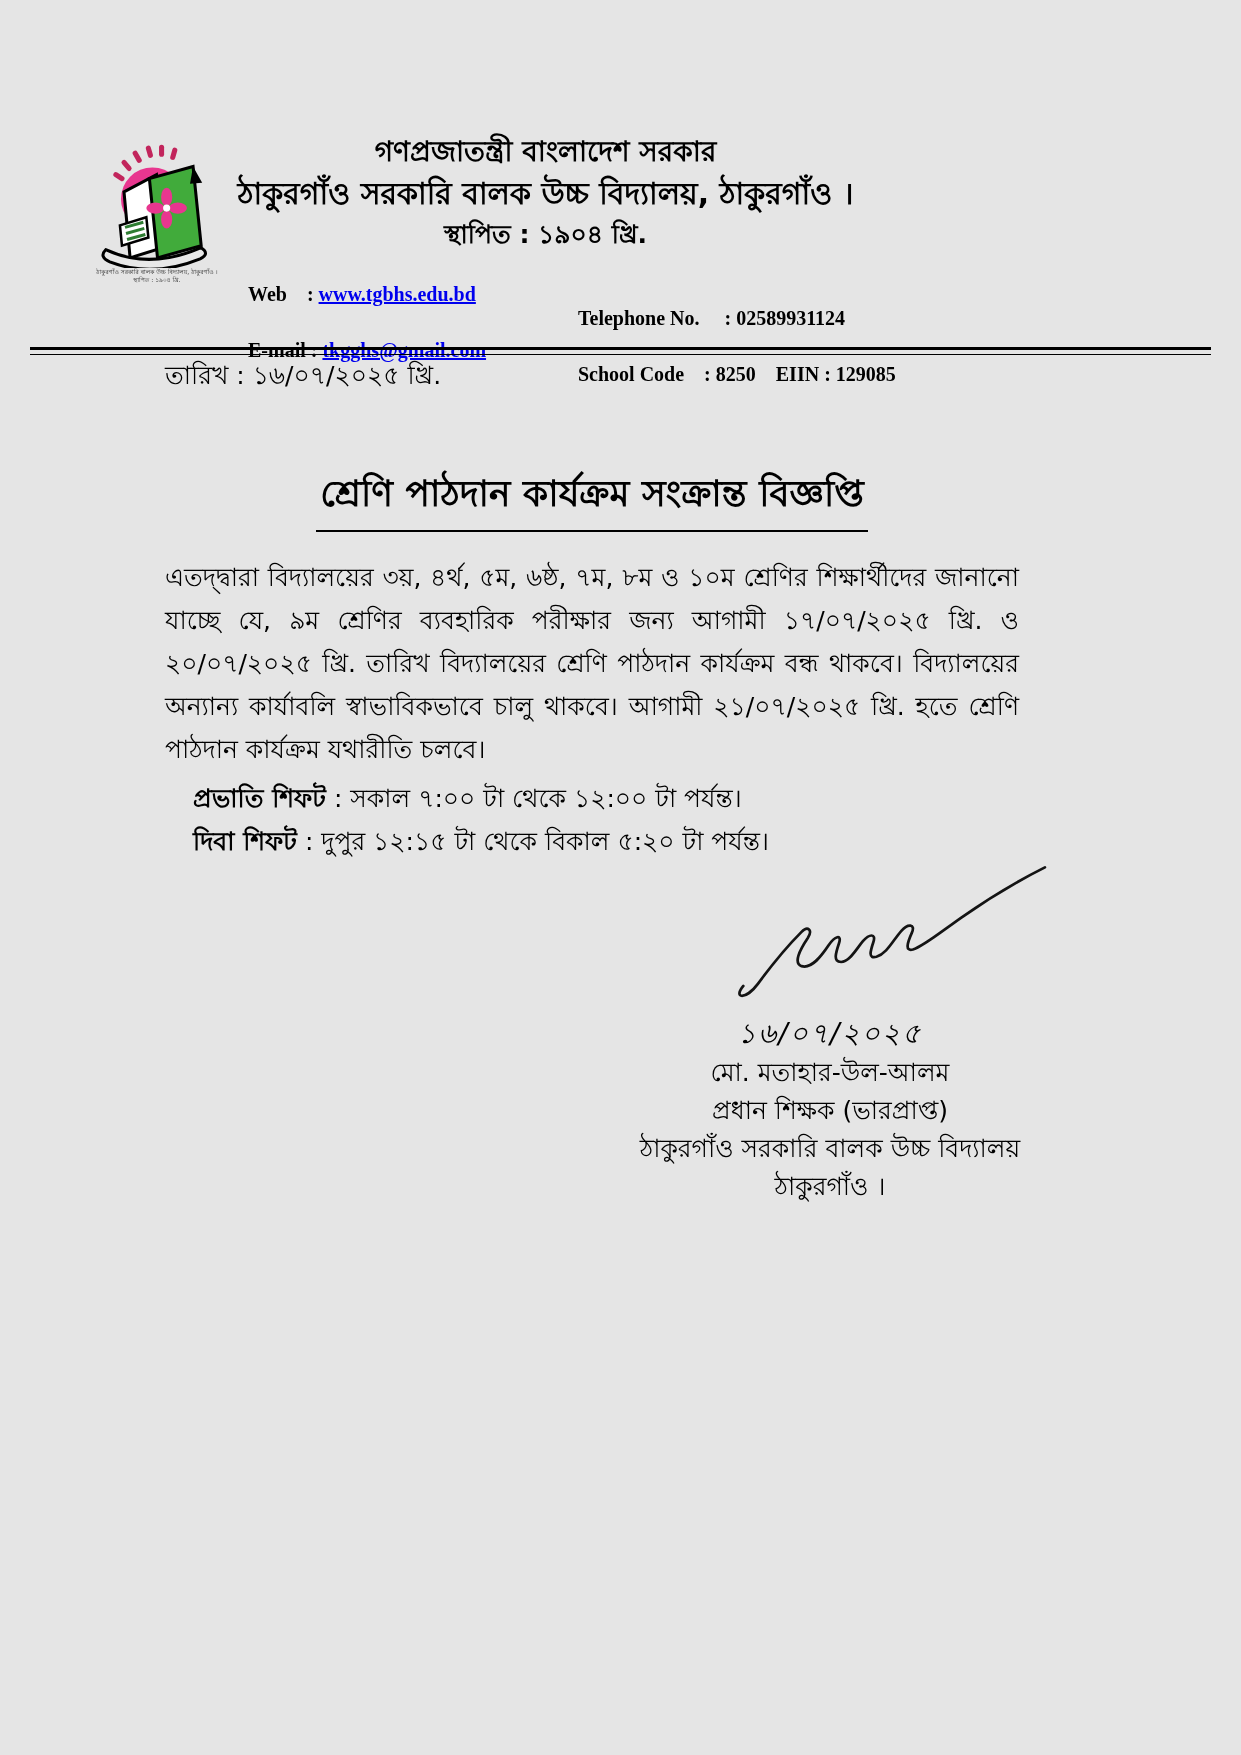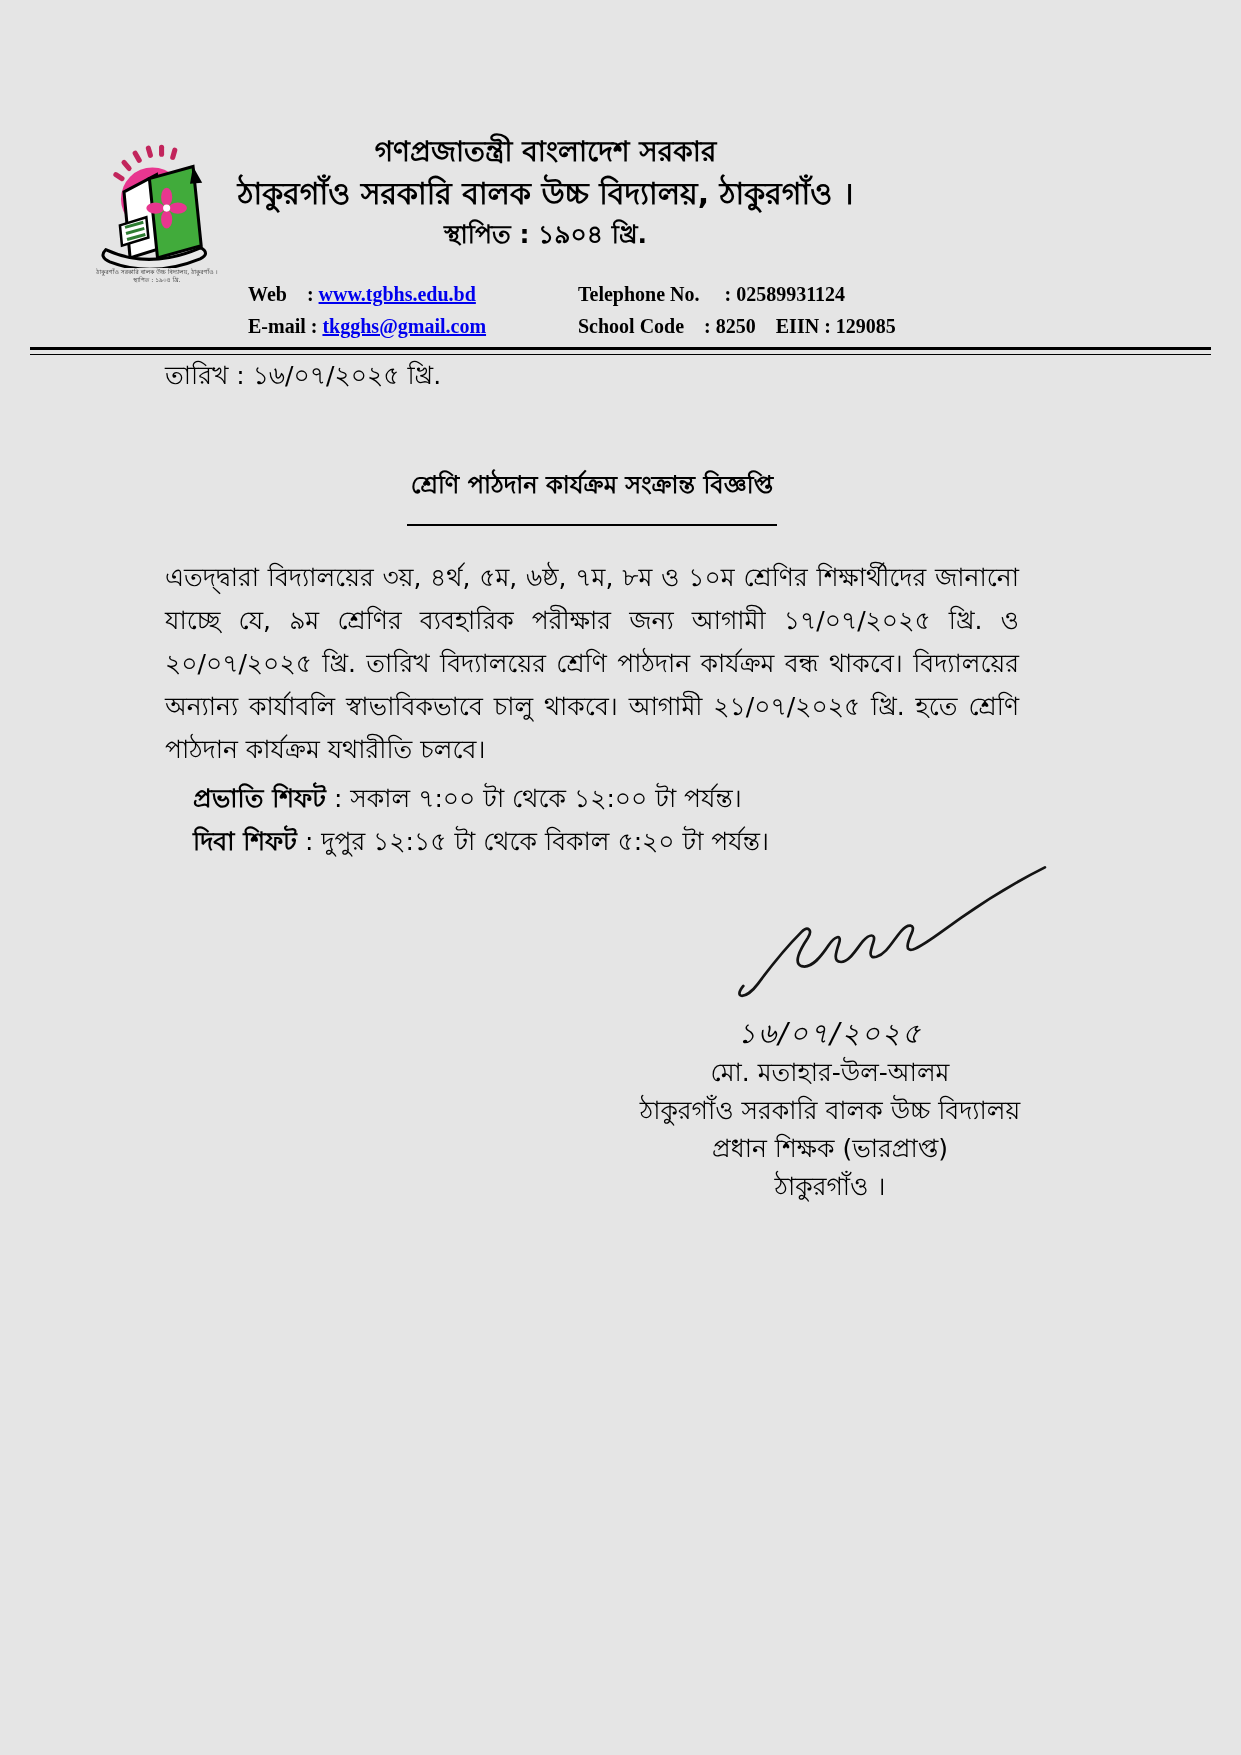--- a/index.html
+++ b/index.html
@@ -18,34 +18,34 @@
   .lh2{font-size:27px;font-weight:600;line-height:40px;}
   .lh3{font-size:30px;font-weight:700;line-height:44px;}
   .lh4{font-size:25px;font-weight:600;line-height:38px;}
   
   .contact{
     position:absolute;left:248px;top:278px;width:780px;
     font-family:"Liberation Serif","DejaVu Serif",serif;font-weight:700;font-size:20px;line-height:32px;
   }
   .contact-row{display:flex;}
   .c-left{width:330px;white-space:pre;}
-  .c-right{white-space:pre;}
+  .c-right{white-space:pre;margin-top:24px;}
   .link{color:#0000EE;text-decoration:underline;cursor:pointer;}
   
   .double-rule{
     position:absolute;left:30px;right:30px;top:347px;height:4px;
     border-top:3px solid #000;border-bottom:1px solid #000;
   }
   
   .date-line{position:absolute;left:165px;width:854px;top:356px;text-align:left;font-size:25px;}
   
   .title-wrap{position:absolute;left:165px;width:854px;top:466px;text-align:center;}
   .notice-title{
-    display:inline-block;font-size:24px;font-weight:700;
-    border-bottom:2px solid #000;padding:0 4px 18px 4px;
+    display:inline-block;font-size:36px;font-weight:700;
+    border-bottom:2px solid #000;padding:0 4px 4px 4px;
   }
   
   .body-text{
     position:absolute;left:165px;width:854px;top:556px;
     font-size:25px;line-height:43px;text-align:justify;
   }
   .shift-line{position:absolute;left:165px;width:854px;font-size:25px;margin-left:28px;}
   .shift-1{top:779px;}
   .shift-2{top:822px;}
   .shift-label{font-weight:700;}
@@ -148,18 +148,18 @@
                C 166 58, 174 58, 170 67
                C 166 76, 163 85, 171 83
                C 181 80, 198 66, 218 52
                C 248 31, 278 14, 298 4" fill="none" stroke="#141414" stroke-width="2.6" stroke-linecap="round"></path>
     </svg>
   </div>
 
   <div class="sig-block">
     <div class="sig-date">১৬/০৭/২০২৫</div>
     <div class="sig-line">মো. মতাহার-উল-আলম</div>
+    <div class="sig-line">প্রধান শিক্ষক (ভারপ্রাপ্ত)</div>
     <div class="sig-line">ঠাকুরগাঁও সরকারি বালক উচ্চ বিদ্যালয়</div>
-    <div class="sig-line">প্রধান শিক্ষক (ভারপ্রাপ্ত)</div>
     <div class="sig-line">ঠাকুরগাঁও ।</div>
   </div>
 
 </div>
 
 </body></html>

